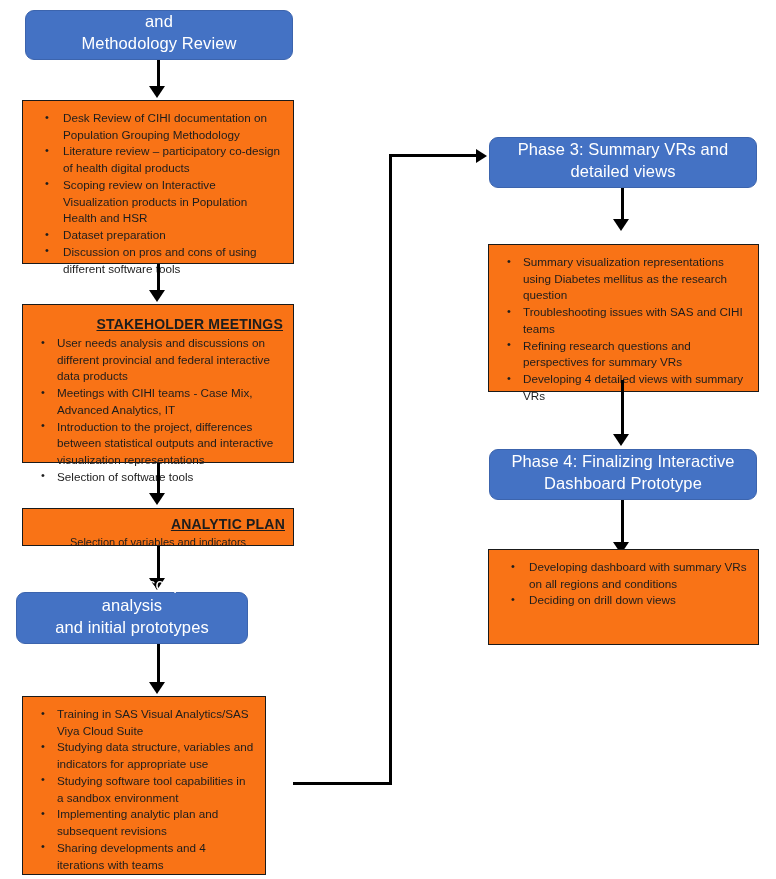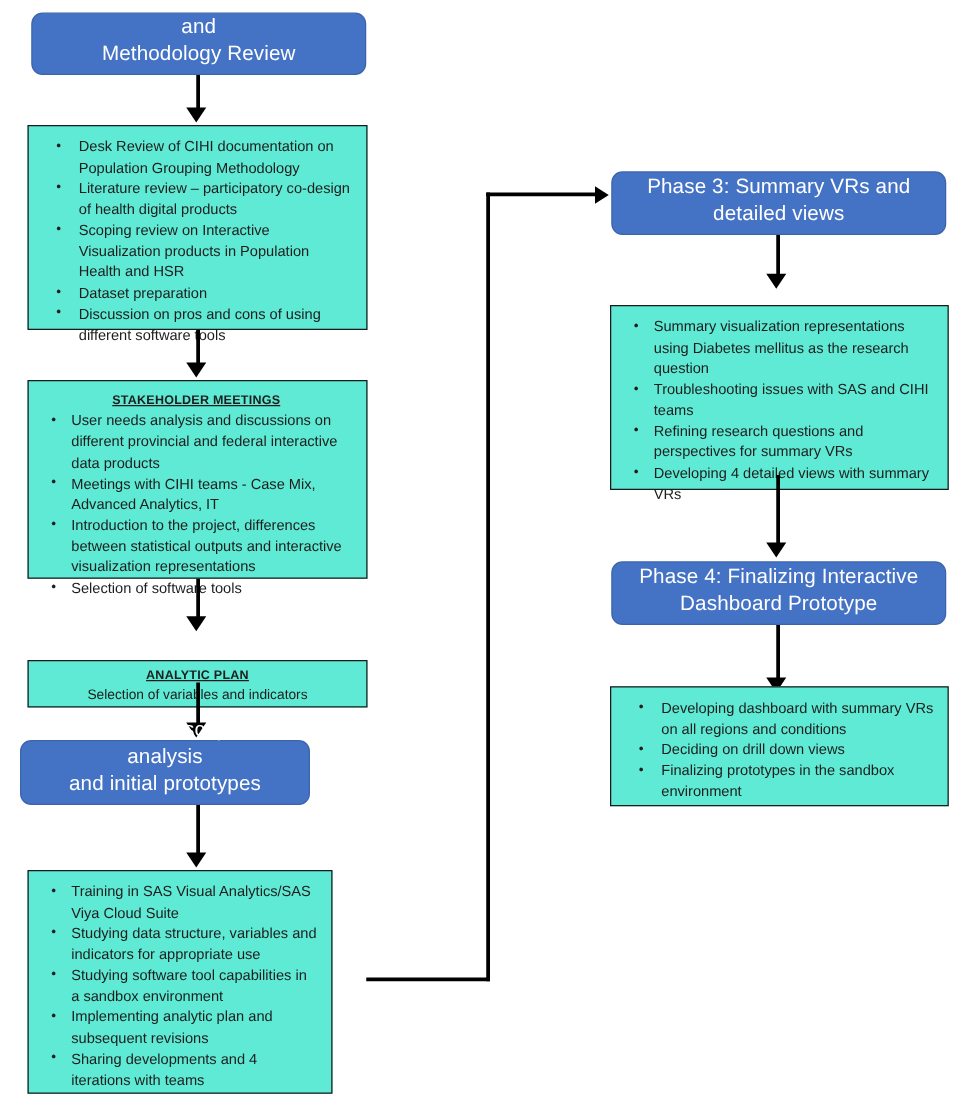--- a/index.html
+++ b/index.html
@@ -23,34 +23,34 @@
     display:flex;align-items:flex-end;justify-content:center;
     text-align:center;
     font-size:16.5px;
     line-height:1.32;
     padding:4px 12px;
     letter-spacing:.1px;
   }
   .phase .ptext{display:block;}
 
   .panel{
-    background:#5eead4;
+    background:#f97316;
     border:1.6px solid #1a1a1a;
     color:#1d1d1d;
     font-size:11.7px;
     line-height:1.43;
     padding:9px 10px 9px 8px;
     box-sizing:border-box;
   }
   .panel .title{
     display:block;
-    text-align:center;
+    text-align:right;
     font-weight:bold;
     text-decoration:underline;
-    font-size:10px;
+    font-size:14px;
     margin-bottom:1px;
     letter-spacing:.2px;
   }
   .panel .subtitle{
     display:block;
     text-align:center;
     font-size:11px;
   }
   ul.bullets{
     list-style:none;
@@ -121,21 +121,21 @@
       <li>User needs analysis and discussions on different provincial and federal interactive data products</li>
       <li>Meetings with CIHI teams  - Case Mix, Advanced Analytics, IT</li>
       <li>Introduction to the project, differences between statistical outputs and interactive visualization representations</li>
       <li>Selection of software tools</li>
     </ul>
   </div>
 
   <div class="vline" style="left:157px;top:463px;height:32px;"></div>
   <div class="arrow-down" style="left:149px;top:493px;"></div>
 
-  <div class="node panel" style="left:22px;top:508px;width:272px;height:38px;padding:5px 8px;margin-top:20px;">
+  <div class="node panel" style="left:22px;top:508px;width:272px;height:38px;padding:5px 8px;">
     <span class="title">ANALYTIC PLAN</span>
     <span class="subtitle">Selection of variables and indicators</span>
   </div>
 
   <div class="vline" style="left:157px;top:546px;height:34px;"></div>
   <div class="arrow-down" style="left:149px;top:578px;"></div>
 
   <div class="node phase" style="left:16px;top:592px;width:232px;height:52px;">
     <div>
       <span class="ptext">Phase 2: Descriptive analysis</span>
@@ -190,17 +190,16 @@
     </div>
   </div>
 
   <div class="vline" style="left:621px;top:500px;height:44px;"></div>
   <div class="arrow-down" style="left:613px;top:542px;"></div>
 
   <div class="node panel" style="left:488px;top:549px;width:271px;height:96px;">
     <ul class="bullets wide">
       <li>Developing dashboard with summary VRs on all regions and conditions</li>
       <li>Deciding on drill down views</li>
-      <li>Finalizing prototypes in the sandbox environment</li>
     </ul>
   </div>
 
 </div>
 
 </body></html>

